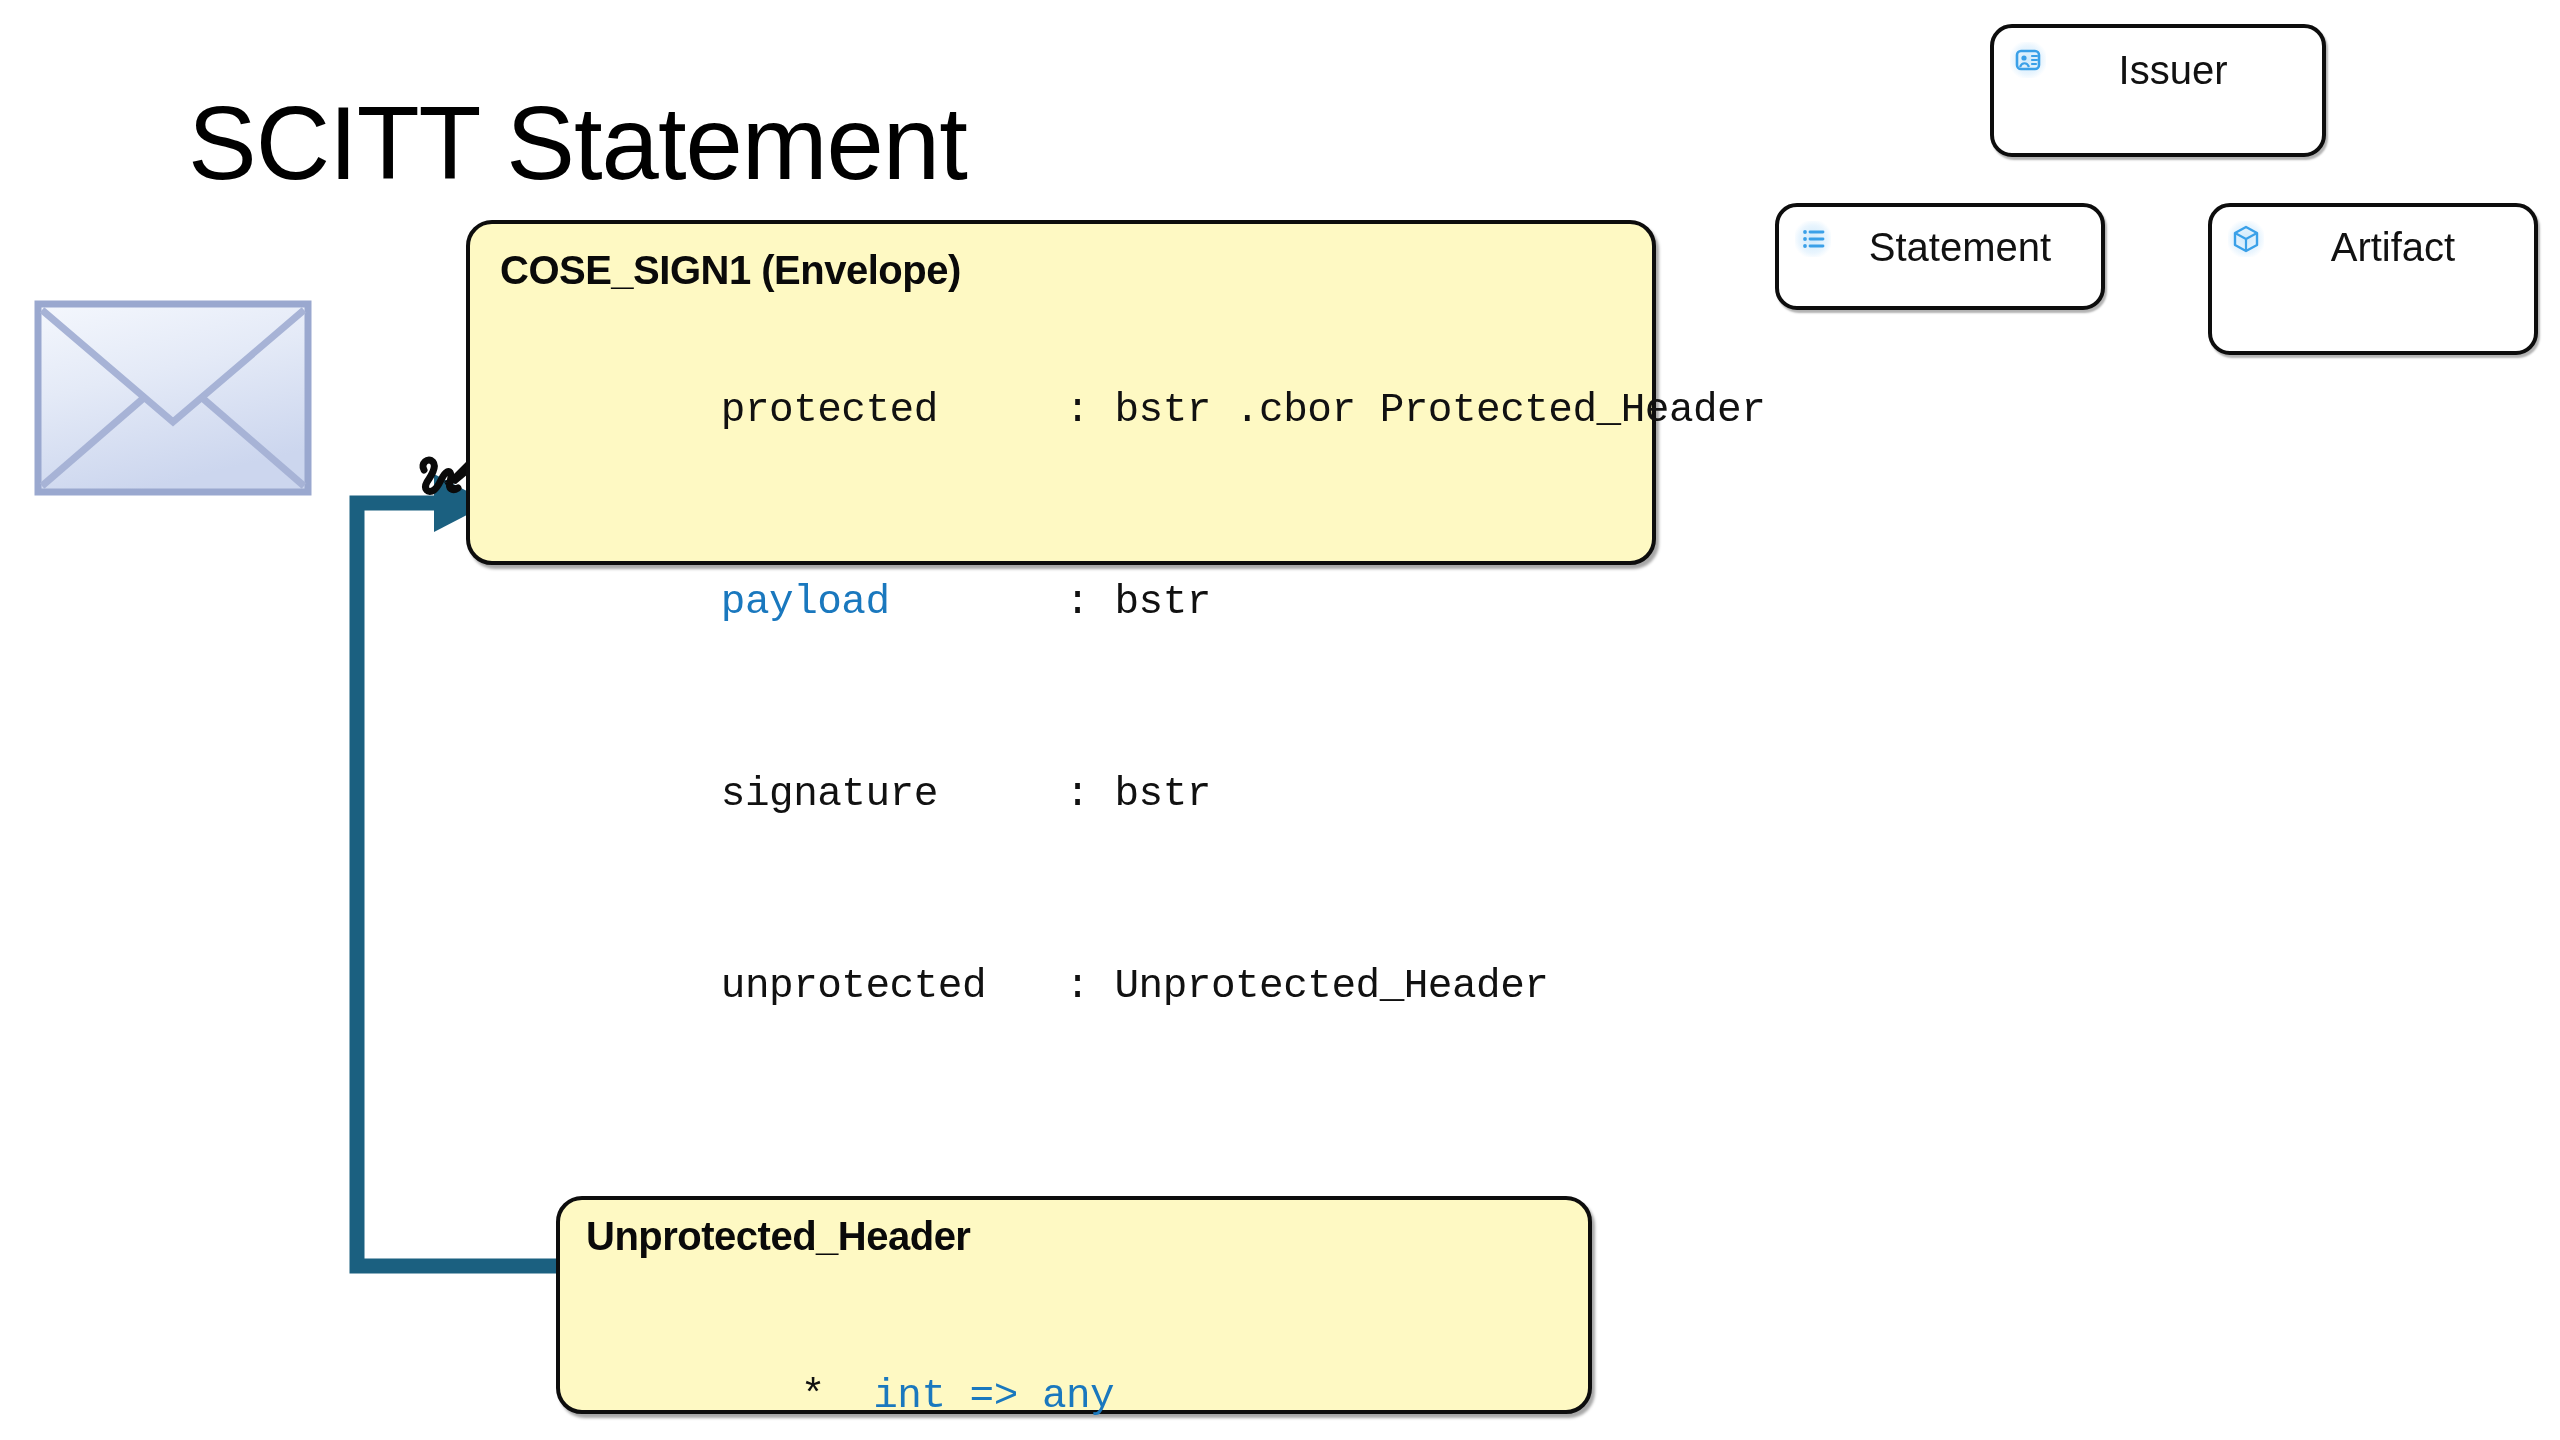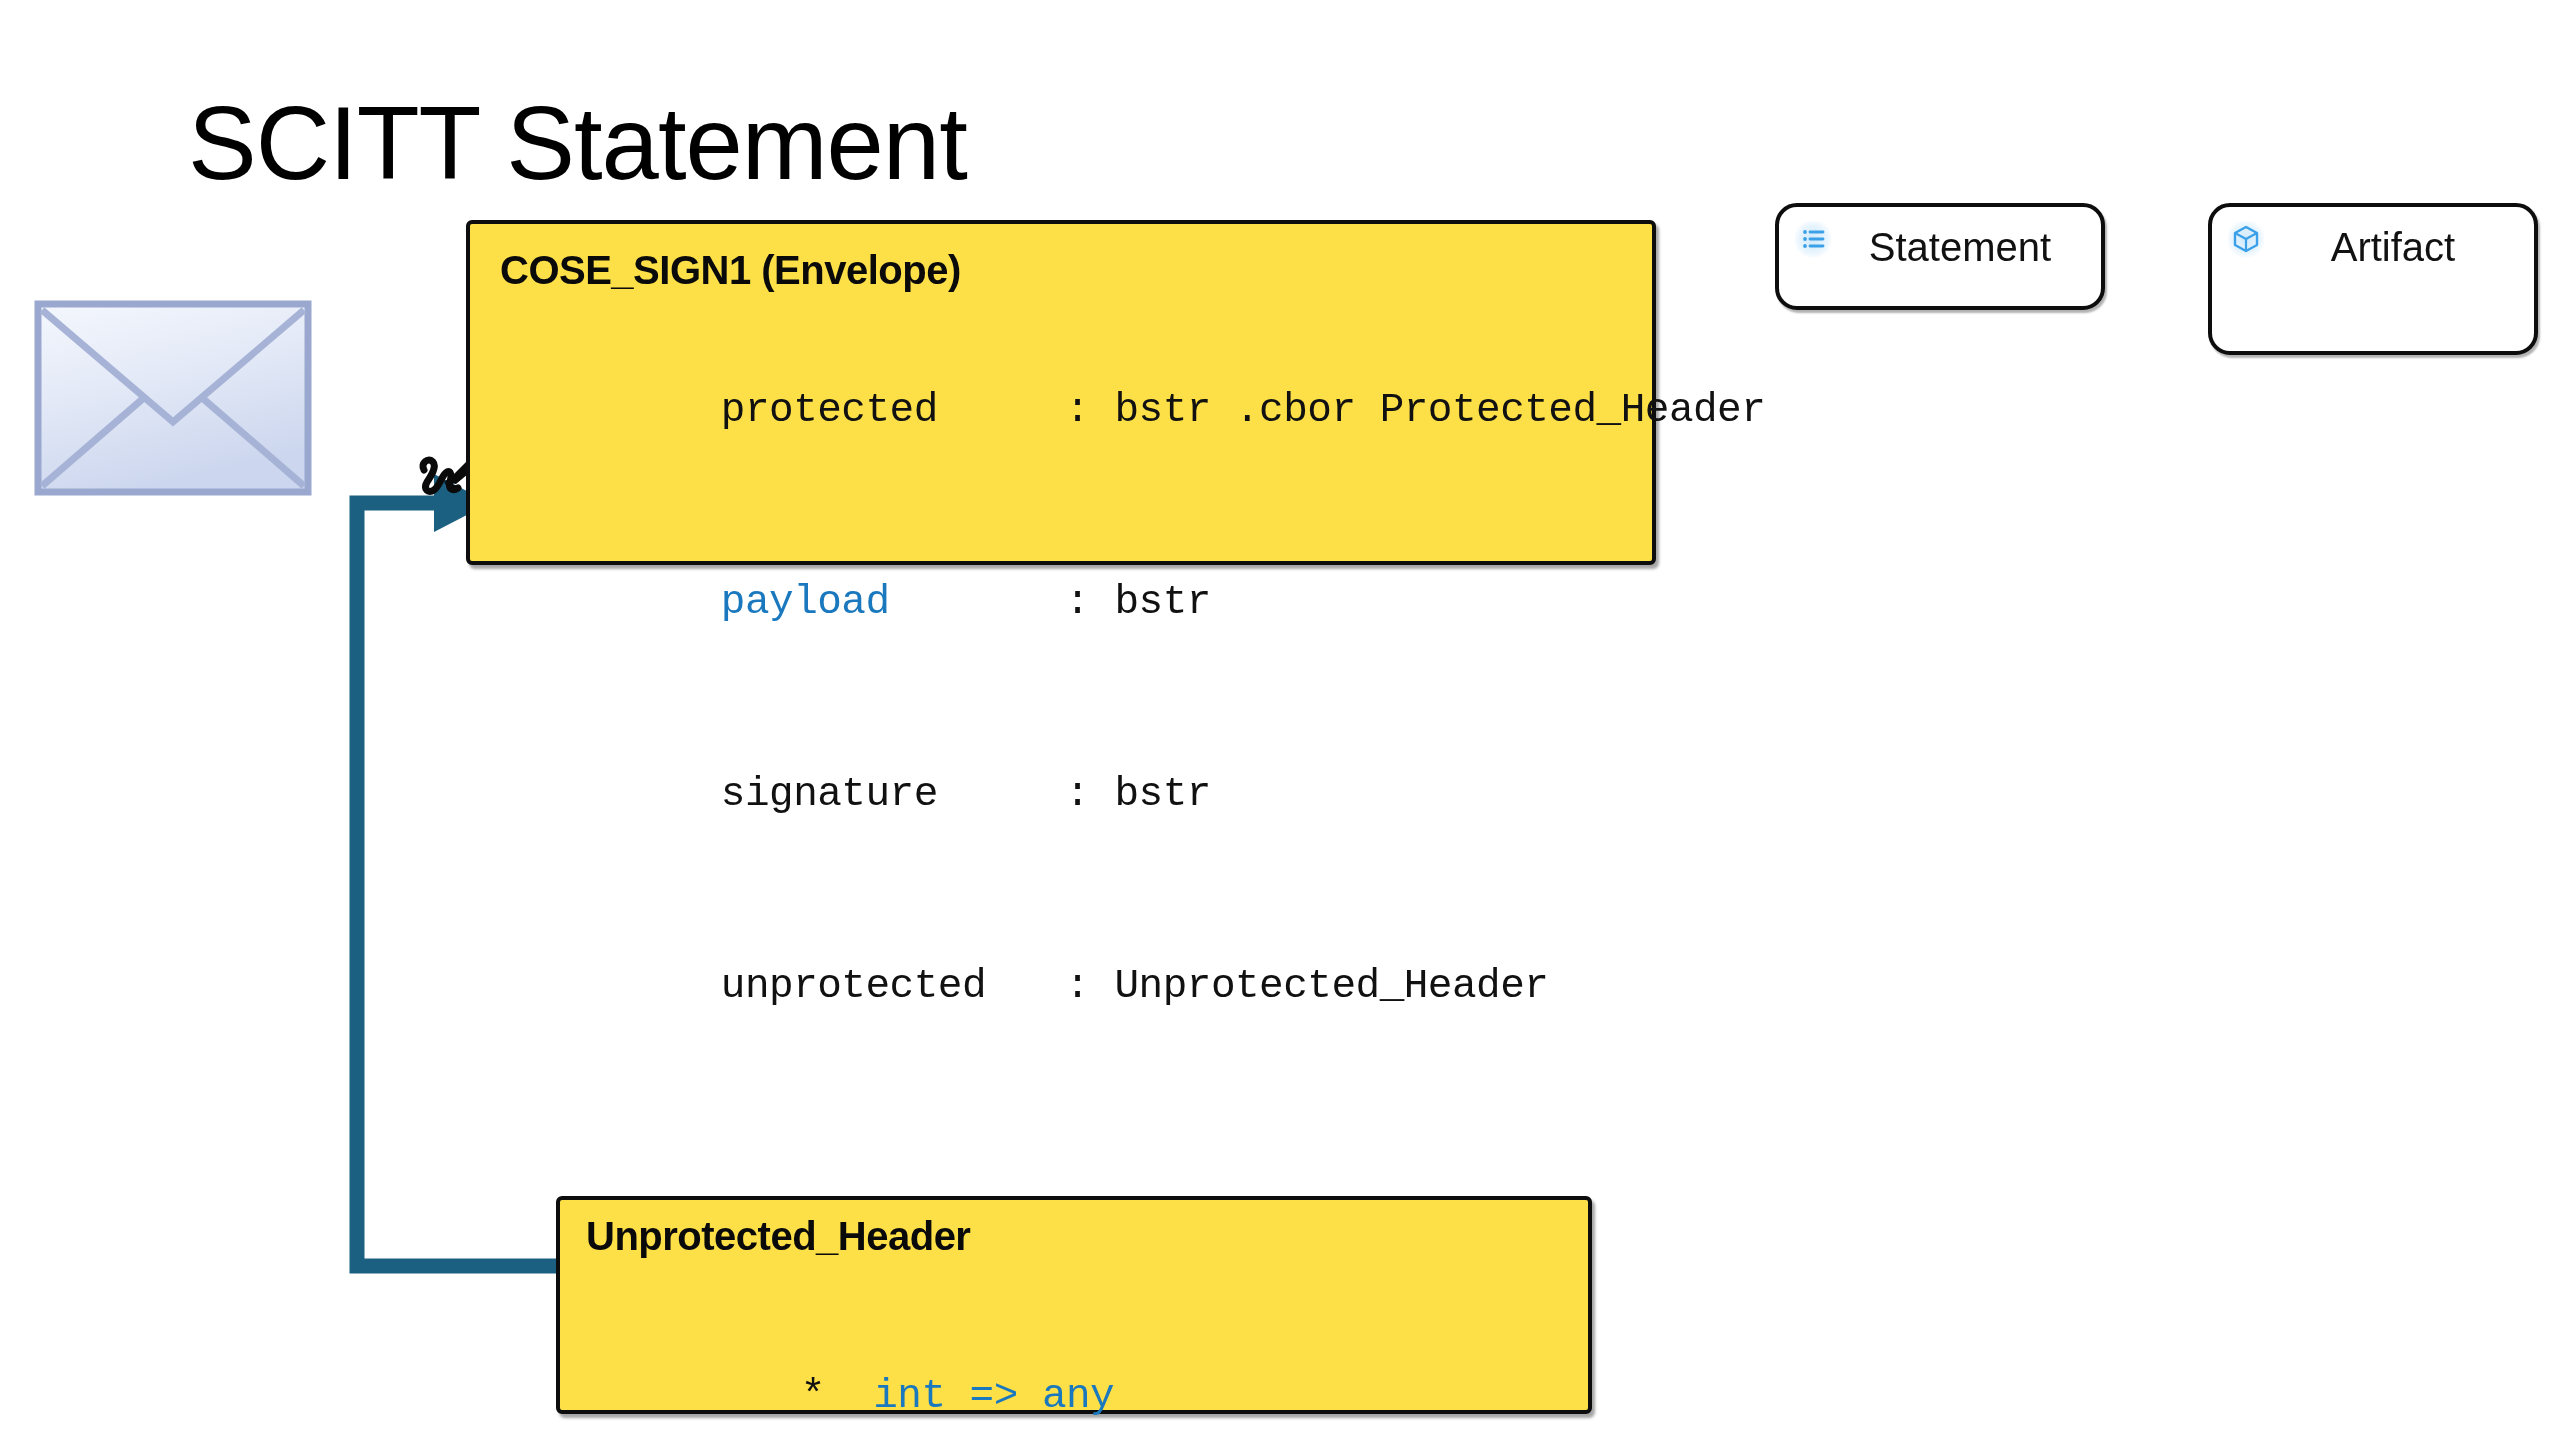--- a/index.html
+++ b/index.html
@@ -52,23 +52,23 @@
     left: 330px;
     top: 480px;
     width: 280px;
     height: 790px;
     overflow: visible;
   }
 
   
   .class-box {
     position: absolute;
-    background: #fde047;
+    background: #fef9c3;
     border: 4px solid #0d0d0d;
-    border-radius: 6px;
+    border-radius: 26px;
     box-sizing: border-box;
     box-shadow: 3px 4px 3px rgba(0,0,0,0.35);
     text-decoration: underline;
   }
 
   
   #cose-sign1-box {
     left: 466px;
     top: 220px;
     width: 1190px;
@@ -247,20 +247,31 @@
 
   <div id="unprotected-header-box" class="class-box">
     <div class="box-title">Unprotected_Header</div>
     <div class="field-list">
       <div class="field-row">
         <span class="star-glyph">*</span><span>&nbsp;&nbsp;</span><span class="blue-code">int =&gt; any</span>
       </div>
     </div>
   </div>
 
+  <div id="legend-issuer" class="legend-box">
+    <span class="legend-icon">
+      <svg width="36" height="36" viewBox="0 0 36 36" xmlns="http://www.w3.org/2000/svg">
+        <rect x="7" y="9" width="22" height="18" rx="4" fill="none" stroke="#3aa0e8" stroke-width="2.6"></rect>
+        <circle cx="14" cy="16" r="2.6" fill="#3aa0e8"></circle>
+        <path d="M10 25 C12 20 17 20 19 25" fill="none" stroke="#3aa0e8" stroke-width="2.2"></path>
+        <path d="M22 14 h5 M22 18 h5 M22 22 h4" stroke="#3aa0e8" stroke-width="2.2" stroke-linecap="round"></path>
+      </svg>
+    </span>
+    <div class="legend-label">Issuer</div>
+  </div>
 
   <div id="legend-statement" class="legend-box">
     <span class="legend-icon">
       <svg width="36" height="36" viewBox="0 0 36 36" xmlns="http://www.w3.org/2000/svg">
         <circle cx="10" cy="11" r="1.9" fill="#3aa0e8"></circle>
         <circle cx="10" cy="18" r="1.9" fill="#3aa0e8"></circle>
         <circle cx="10" cy="25" r="1.9" fill="#3aa0e8"></circle>
         <path d="M15 11 h13 M15 18 h13 M15 25 h13" stroke="#3aa0e8" stroke-width="2.8" stroke-linecap="round"></path>
       </svg>
     </span>

